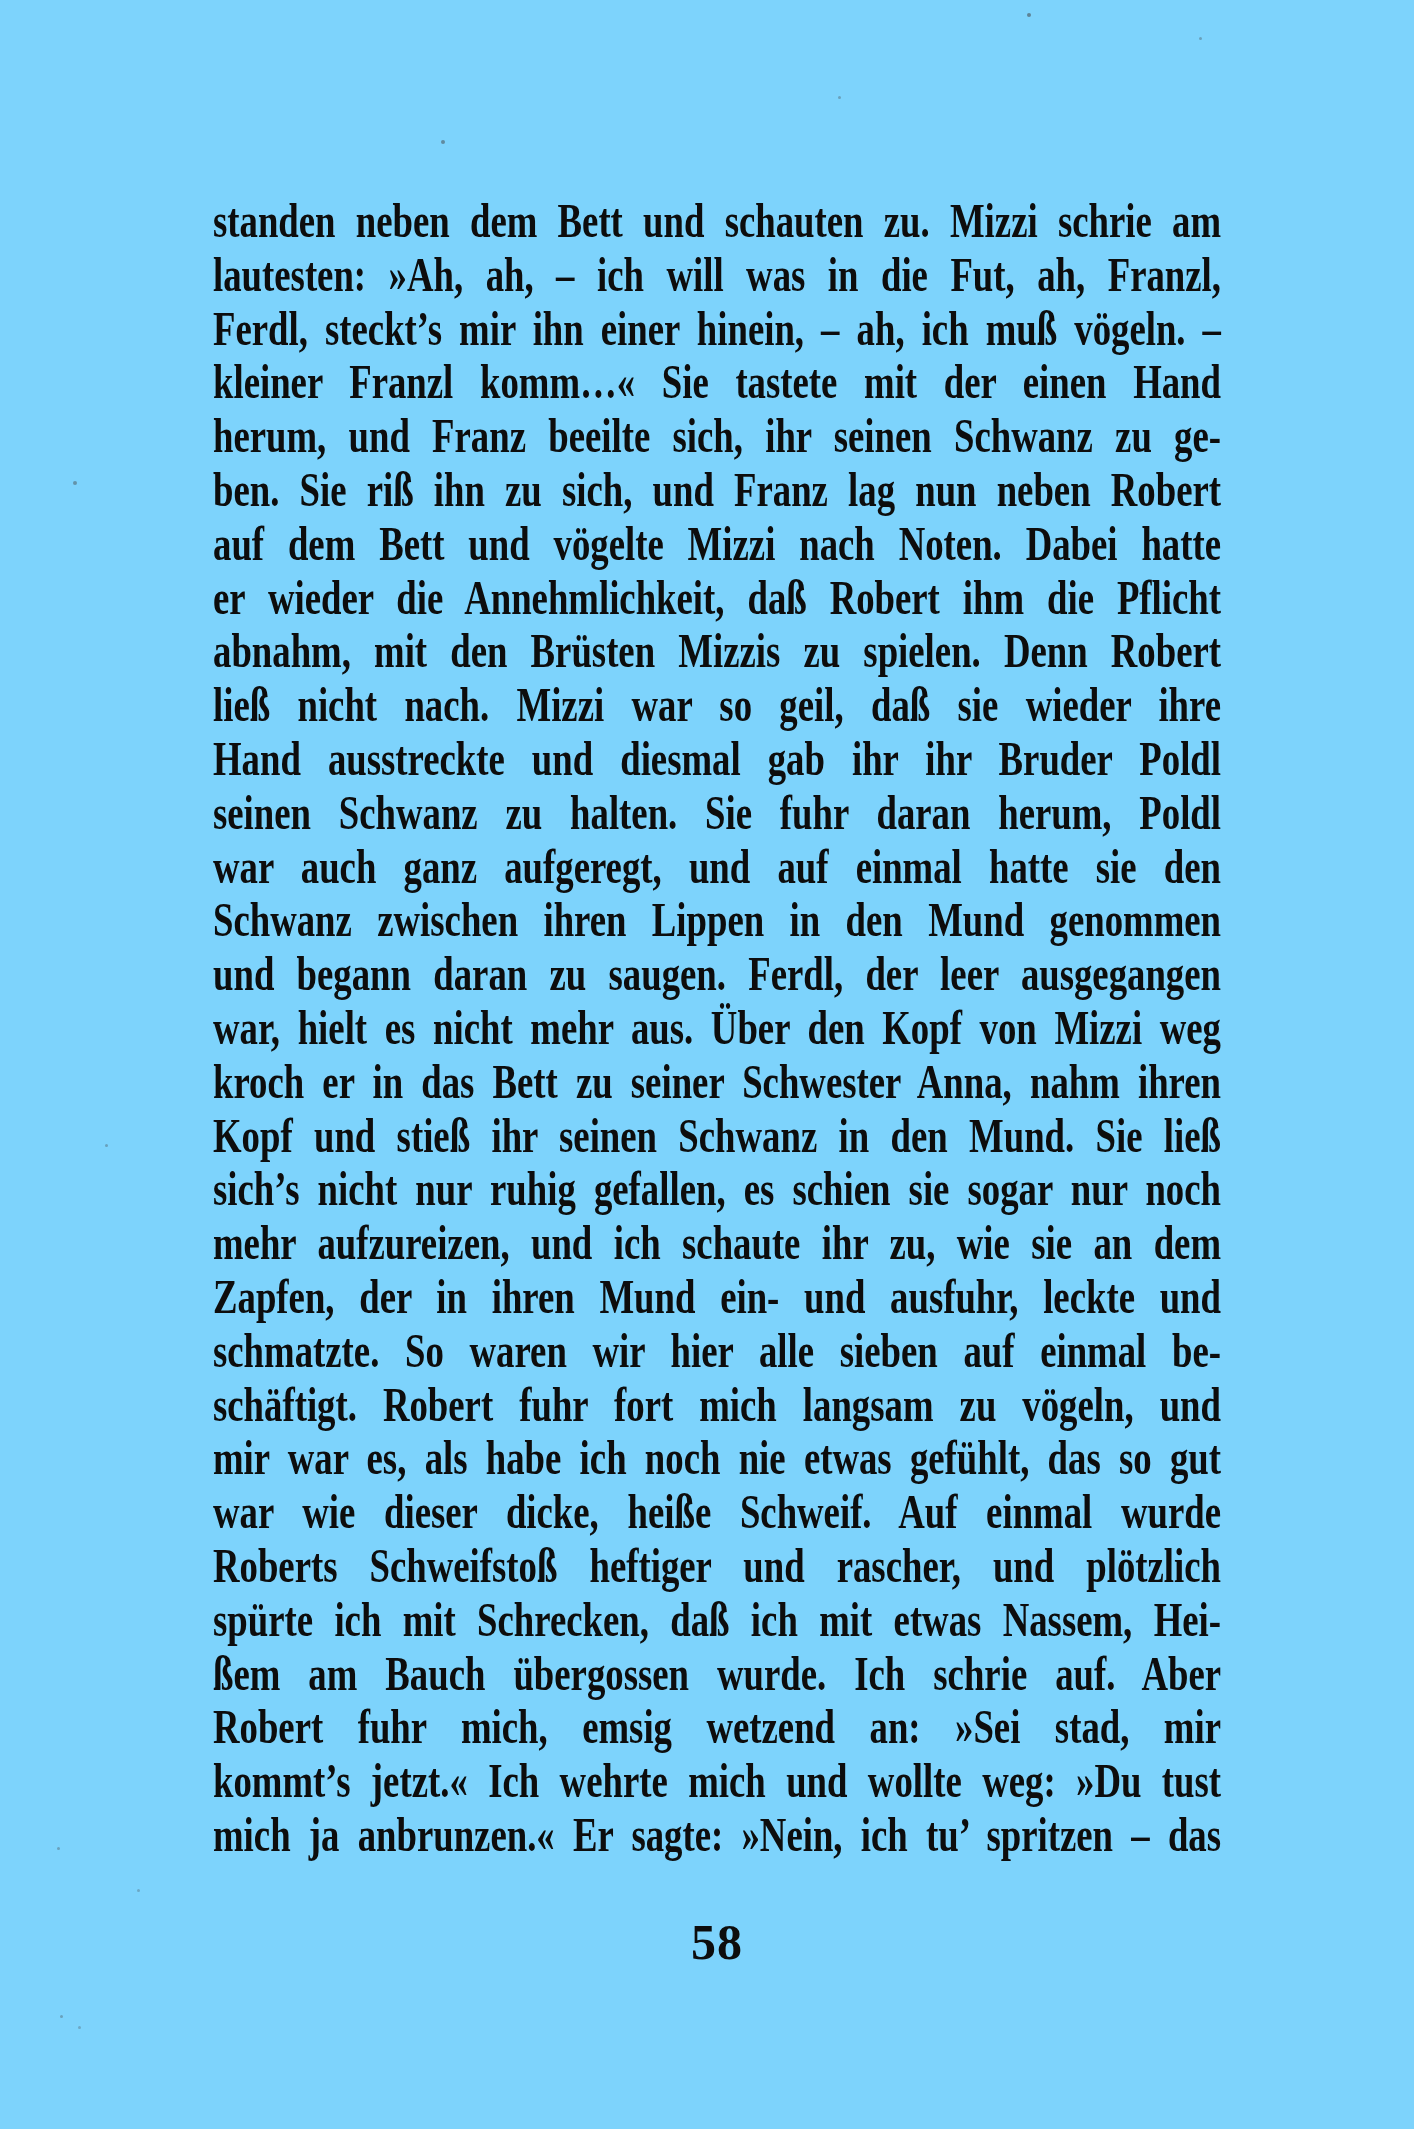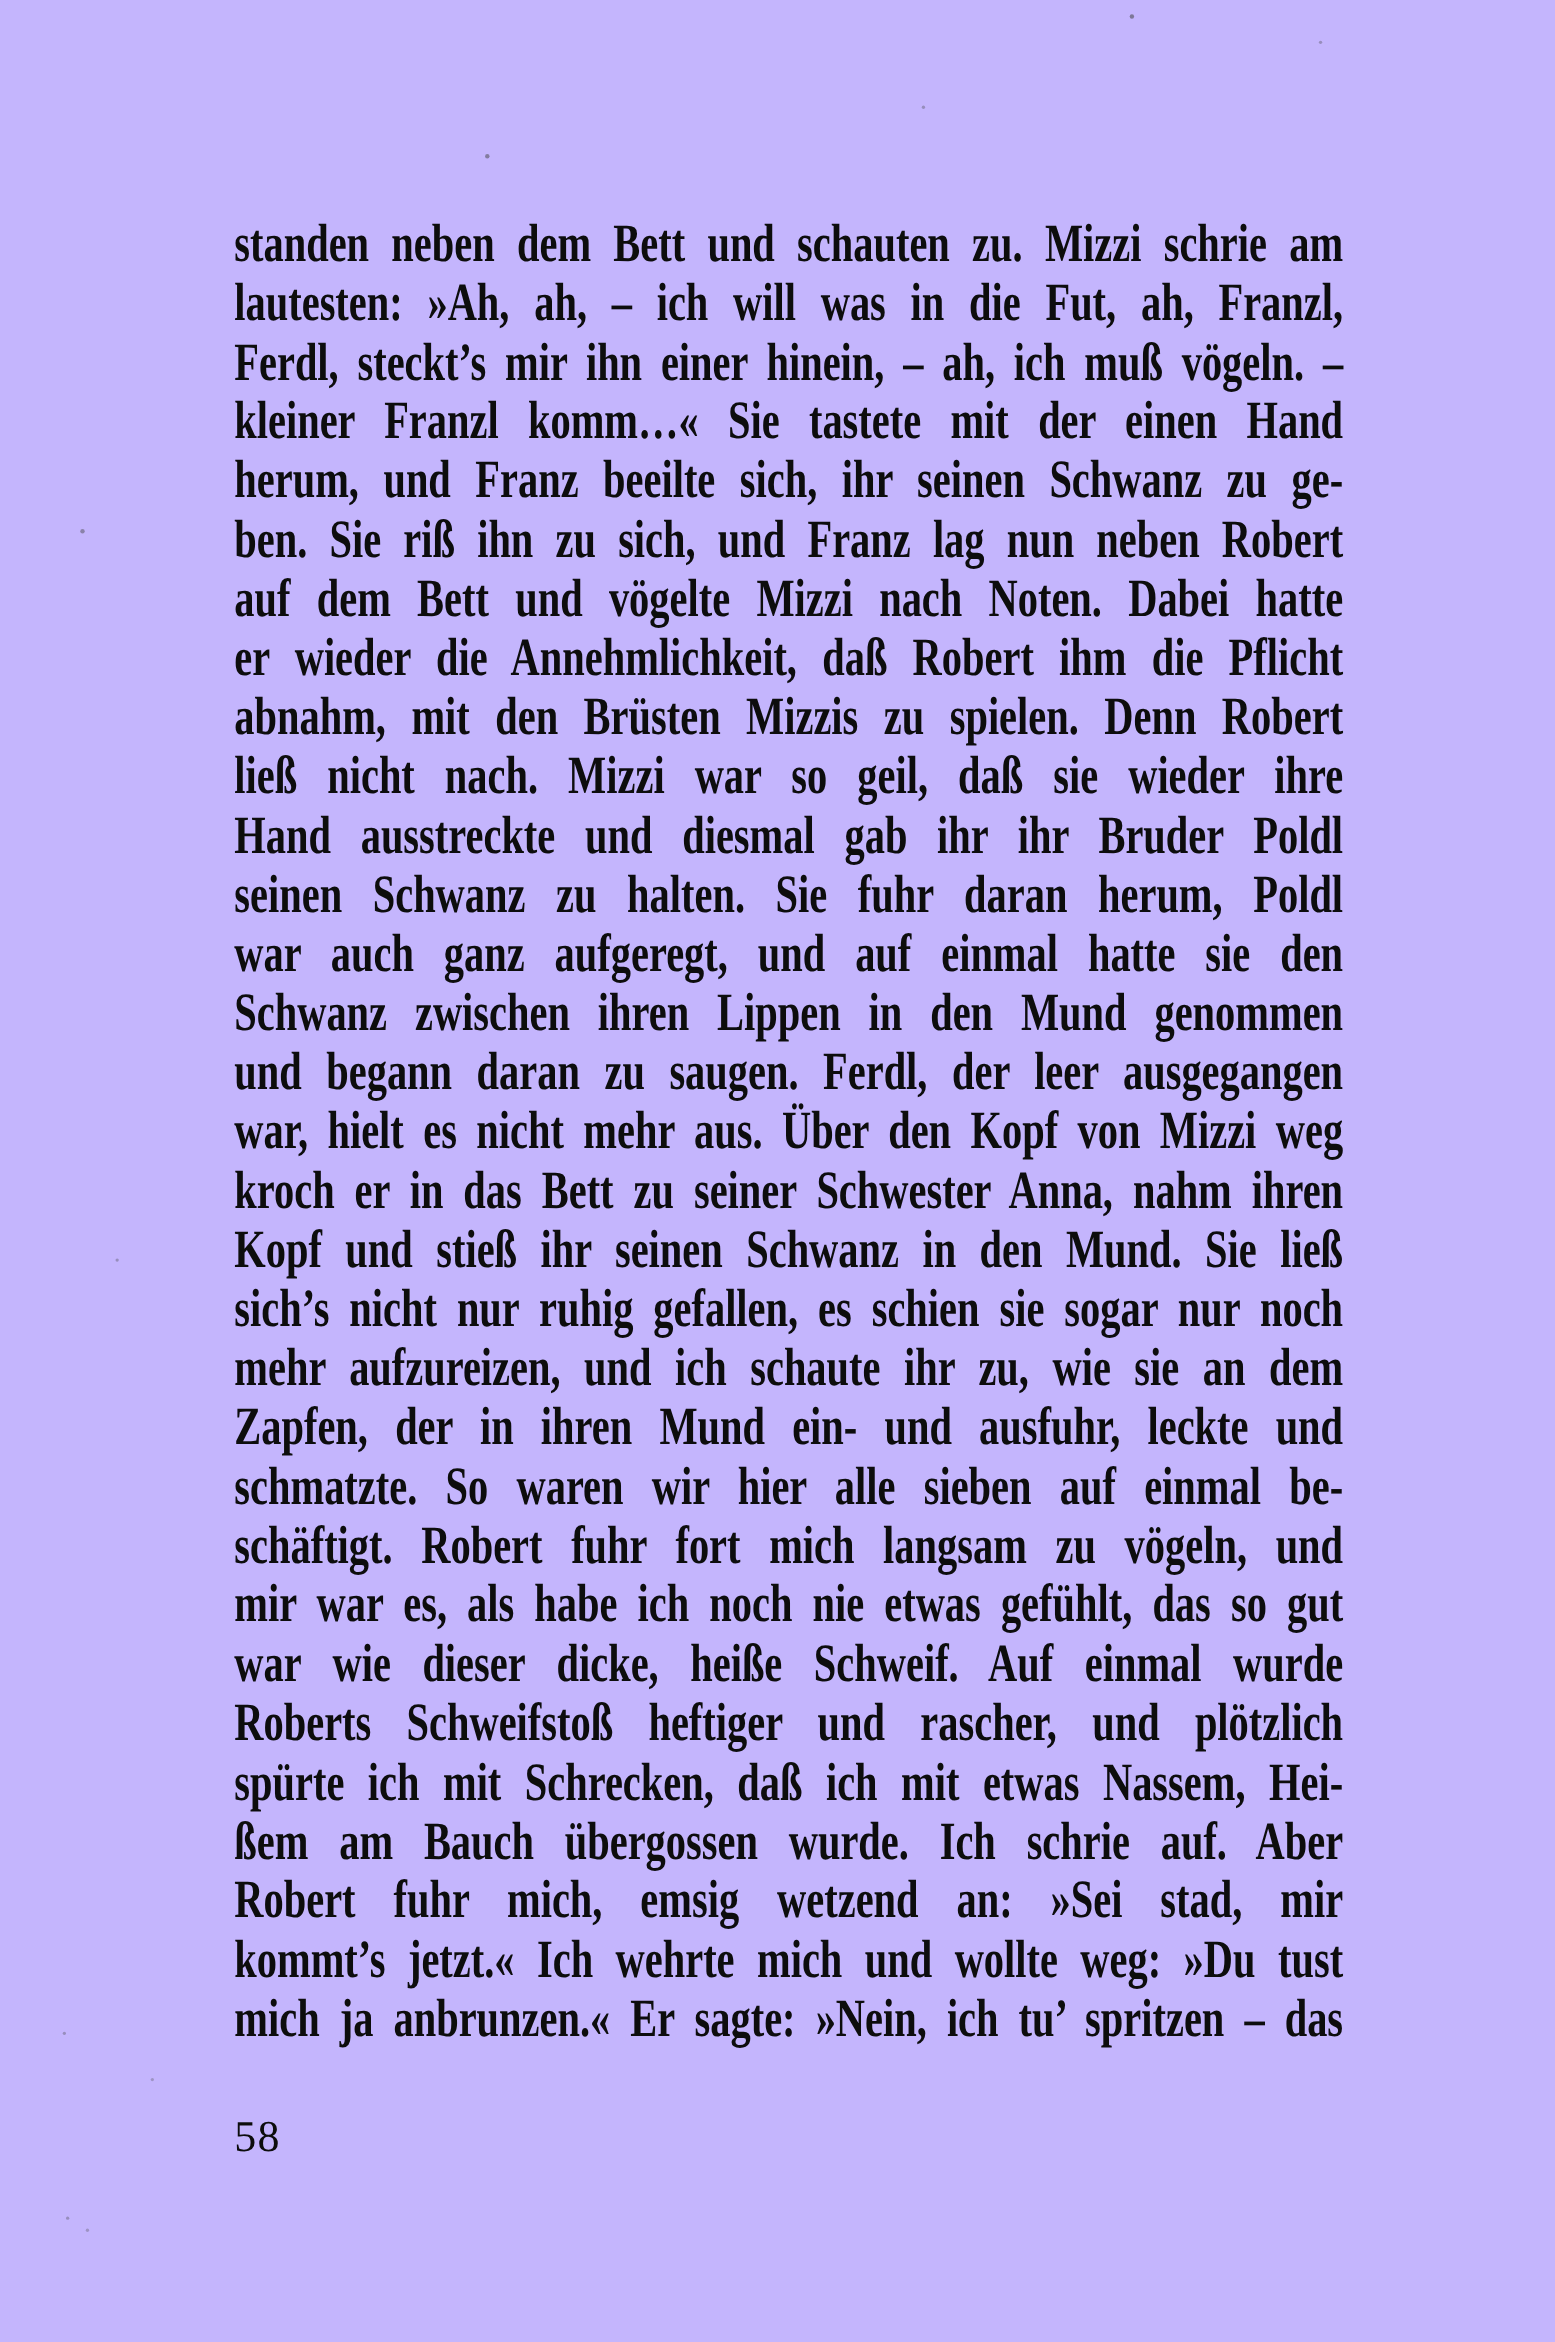--- a/index.html
+++ b/index.html
@@ -12,21 +12,21 @@
     position: relative;
     width: 1414px;
     height: 2129px;
     font-family: "Liberation Serif", "DejaVu Serif", serif;
     color: #0d0d0d;
     overflow: hidden;
   }
   .page {
     position: absolute;
     inset: 0;
-    background: #c4b5fd;
+    background: #7dd3fc;
   }
   
   .text-block {
     position: absolute;
     left: 213px;
     top: 194px;
     width: 1008px;
   }
   .line {
     width: 1344px;
@@ -40,22 +40,23 @@
     transform-origin: 0 0;
     white-space: nowrap;
   }
   .page-number {
     position: absolute;
     left: 213px;
     top: 1918px;
     width: 1008px;
     height: 48px;
     line-height: 48px;
-    font-size: 40px;
-    font-weight: 400;
+    font-size: 50px;
+    font-weight: 700;
+    text-align: center;
     letter-spacing: 1px;
   }
   .speck {
     position: absolute;
     background: #444444;
     border-radius: 50%;
     width: 4px;
     height: 4px;
   }
 </style>

